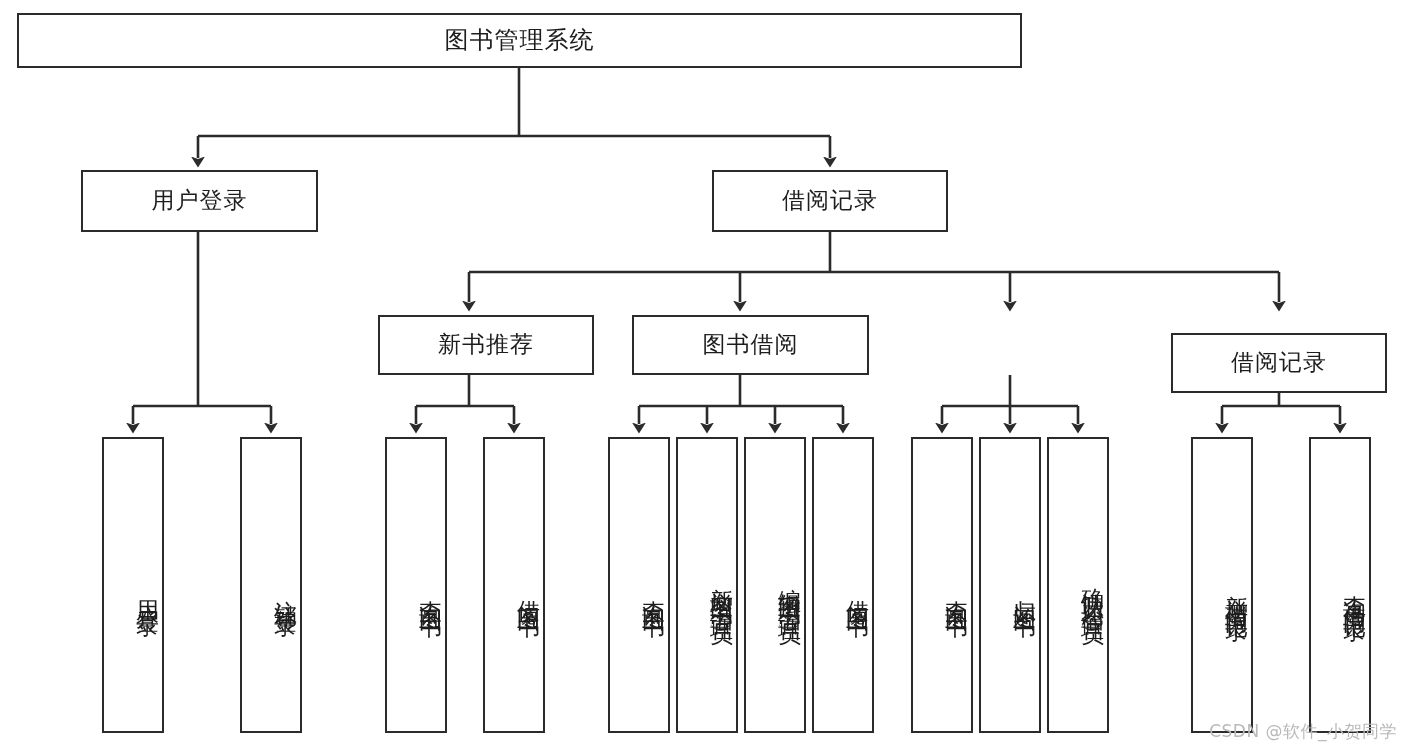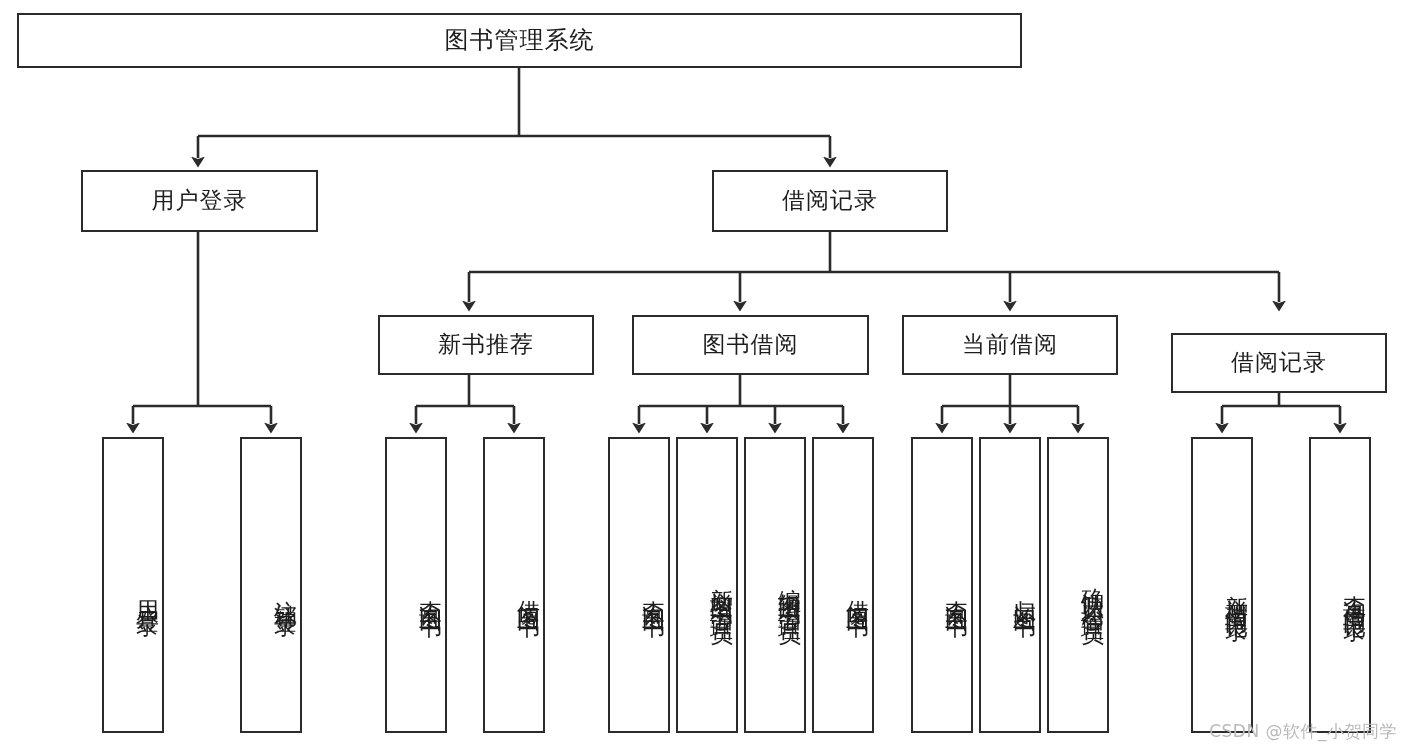--- a/index.html
+++ b/index.html
@@ -81,23 +81,20 @@
   <div class="node h" style="left:712px;top:170px;width:236px;height:62px;">
     <span class="txt">借阅记录</span>
   </div>
 
   <div class="node h" style="left:362px;top:315px;width:216px;height:60px;margin-left:16px;">
     <span class="txt">新书推荐</span>
   </div>
   <div class="node h" style="left:632px;top:315px;width:237px;height:60px;">
     <span class="txt">图书借阅</span>
   </div>
-  <div class="node h" style="left:902px;top:315px;width:216px;height:60px;">
-    <span class="txt">当前借阅</span>
-  </div>
   <div class="node h" style="left:1171px;top:333px;width:216px;height:60px;">
     <span class="txt">借阅记录</span>
   </div>
 
   <div class="node v" style="left:102px;top:437px;width:62px;height:296px;">
     <span class="txt">用户登录</span>
   </div>
   <div class="node v" style="left:240px;top:437px;width:62px;height:296px;">
     <span class="txt">注销登录</span>
   </div>

